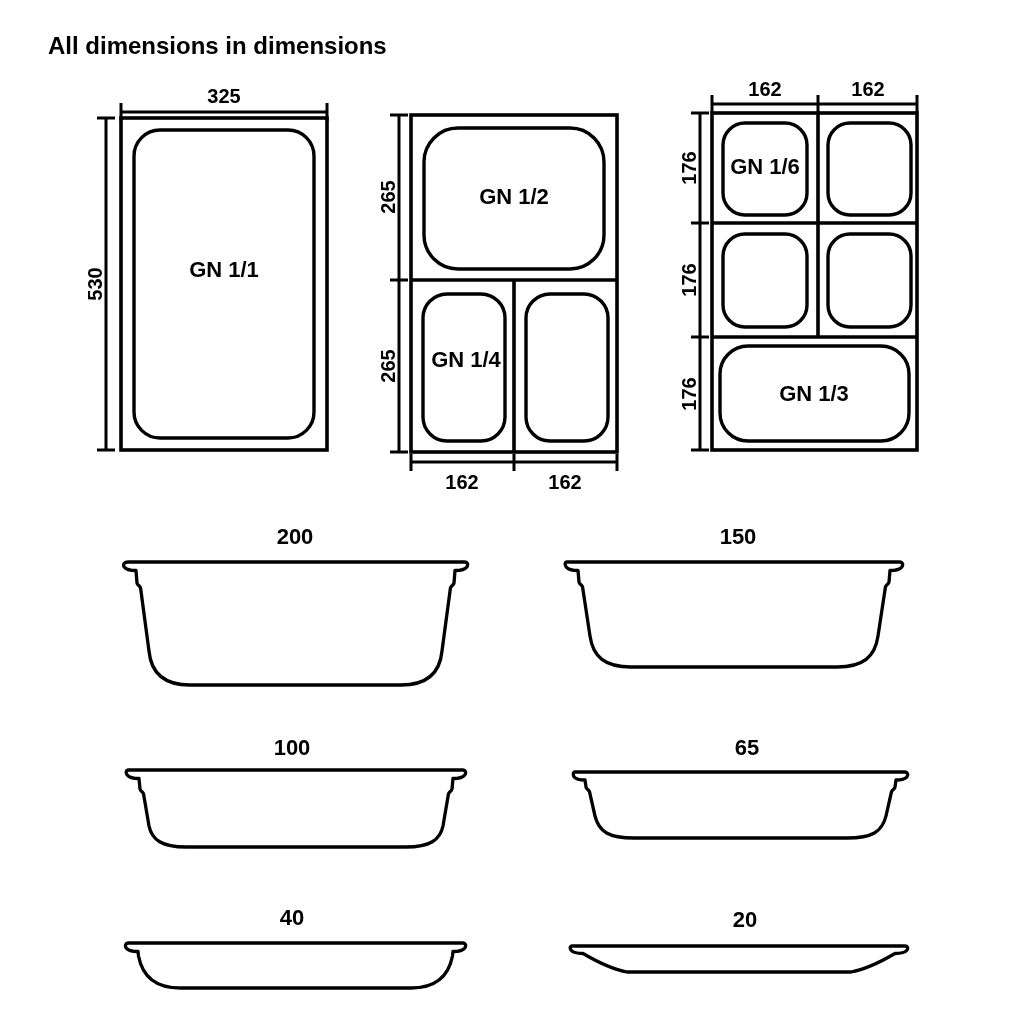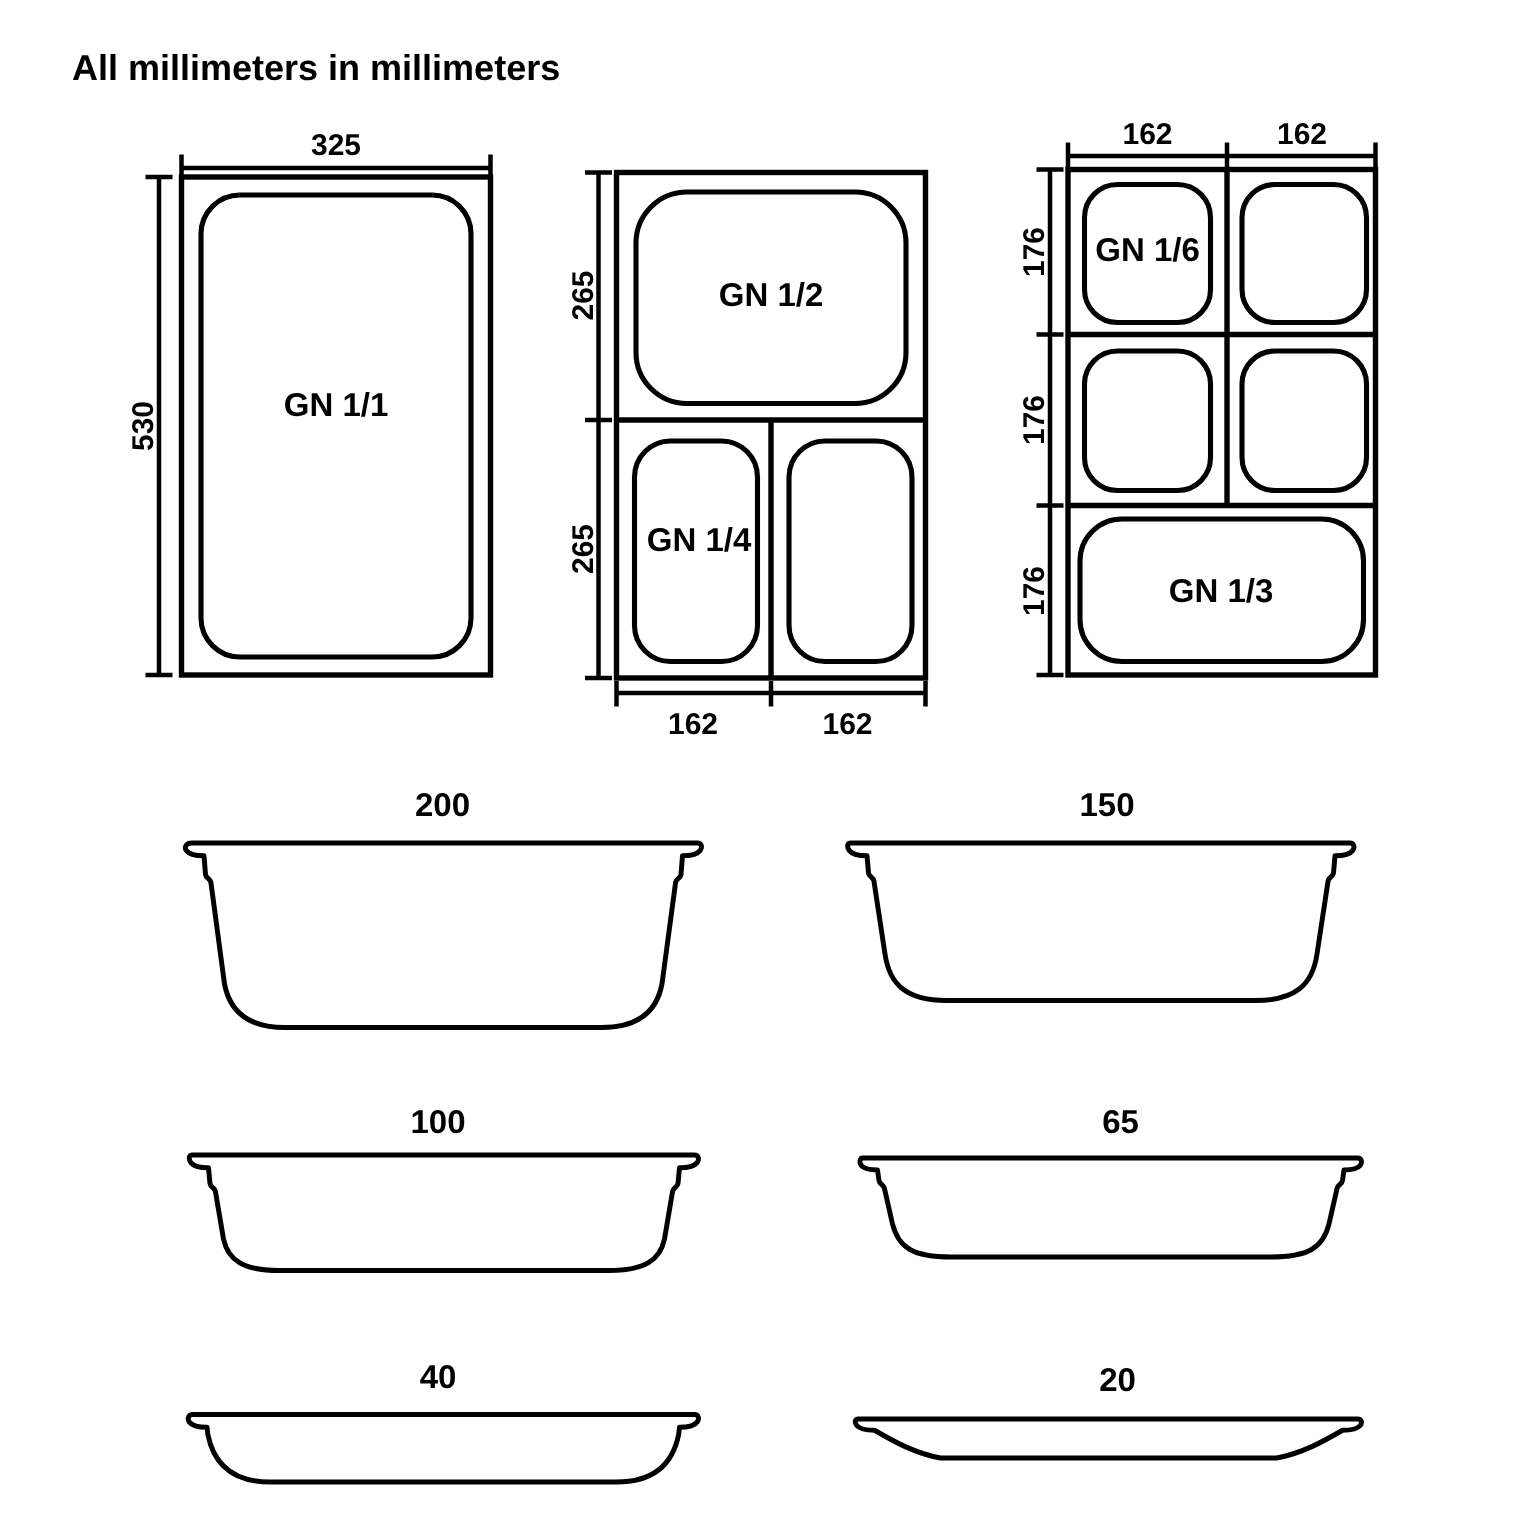--- a/index.html
+++ b/index.html
@@ -23,21 +23,21 @@
   text{font-family:"Liberation Sans",sans-serif;font-weight:700;fill:#000;}
   .dim{font-size:20px;}
   .gnlabel{font-size:22px;}
   .panlabel{font-size:22px;}
 </style>
 </head>
 <body>
 
 <div class="canvas">
 
-  <div class="title">All millimeters in millimeters</div>
+  <div class="title">All dimensions in dimensions</div>
 
   <svg style="left:85px;top:75px;" width="255" height="390" viewBox="0 0 255 390">
     <path class="ln" d="M 36,37 H 242 M 36,28 V 46 M 242,28 V 46"></path>
     <text class="dim" x="139" y="28" text-anchor="middle">325</text>
 
     <path class="ln" d="M 21,43 V 375 M 12,43 H 30 M 12,375 H 30"></path>
     <text class="dim" transform="translate(17,209) rotate(-90)" text-anchor="middle">530</text>
 
     <rect class="rect" x="36" y="43" width="206" height="332"></rect>
     <rect class="rrect" x="49" y="55" width="180" height="308" rx="26" ry="26"></rect>

